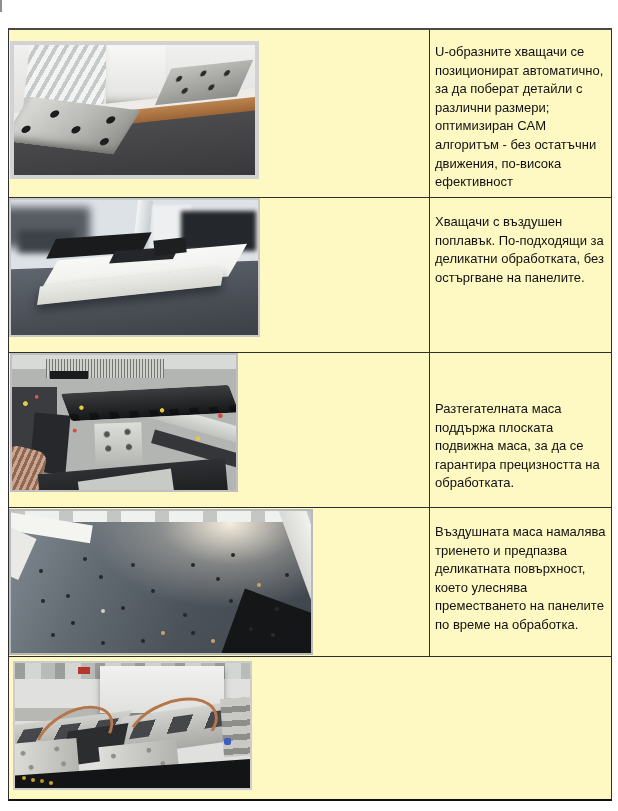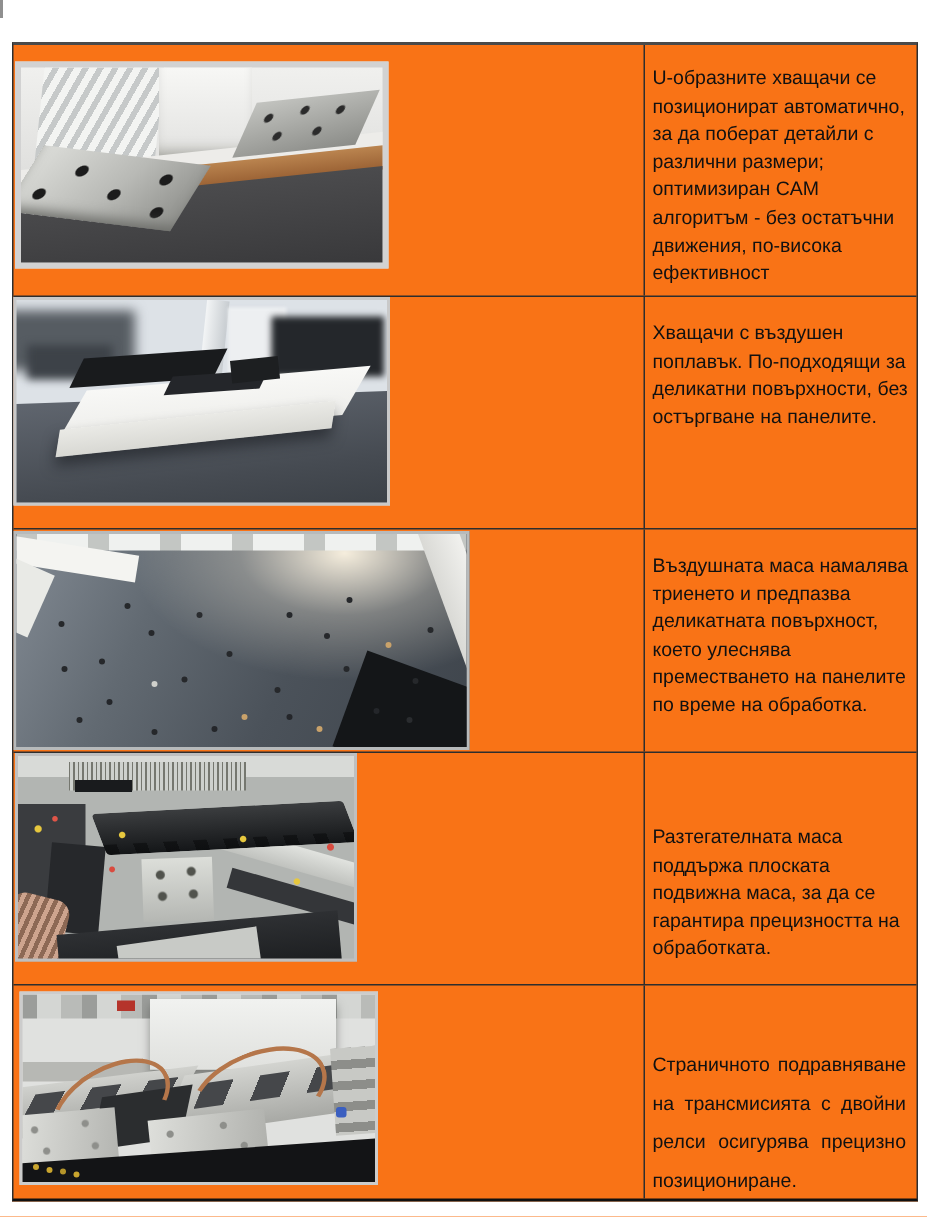--- a/index.html
+++ b/index.html
@@ -9,21 +9,21 @@
   
   .corner-tick{position:absolute;left:0;top:0;width:2px;height:12px;background:#8f8f8f;}
   .logo{position:absolute;left:24px;top:0px;z-index:6;}
   .brand{font-size:28px;font-weight:bold;color:#0c0c0c;letter-spacing:.5px;display:inline-block;transform:scaleY(1.04);transform-origin:top left;}
   .reg{font-size:10px;font-weight:bold;color:#0c0c0c;vertical-align:14px;margin-left:1px;}
   .subtitle{margin-left:-6px;margin-top:-1px;font-size:10.5px;font-weight:bold;color:#a5a5a5;letter-spacing:2.6px;white-space:nowrap;}
 
   
   .doc-table{position:absolute;left:8px;top:28px;width:604px;box-sizing:border-box;
     border-left:1px solid #2e2e2e;border-right:1px solid #2e2e2e;
-    border-top:2px solid #4a4a4a;border-bottom:2px solid #101010;background:#f97316;z-index:2;}
+    border-top:2px solid #4a4a4a;border-bottom:2px solid #101010;background:#fef9c3;z-index:2;}
   .row{display:flex;border-bottom:1px solid #2e2e2e;}
   .row:last-child{border-bottom:none;}
   .r1{height:167px;} .r2{height:154px;} .r3{height:154px;} .r4{height:148px;} .r5{height:142px;}
   .cell-img{width:420px;position:relative;}
   .cell-text{width:182px;box-sizing:border-box;border-left:1px solid #2e2e2e;
     padding-left:5px;padding-right:4px;}
   .desc{font-size:13px;line-height:18.6px;color:#111;white-space:pre-line;}
   .pt1{padding-top:13px;} .pt2{padding-top:15px;} .pt3{padding-top:47px;} .pt4{padding-top:15px;}
   .pt5{padding-top:40px;padding-right:7px;}
   .pt5 .desc{white-space:normal;text-align:justify;line-height:25.5px;}
@@ -158,44 +158,22 @@
           <div class="p2-slab"></div>
           <div class="p2-slabFront"></div>
           <div class="p2-grip1"></div>
           <div class="p2-grip2"></div>
           <div class="p2-grip3"></div>
         </div>
       </div>
       <div class="cell-text pt2">
         <div class="desc">Хващачи с въздушен
 поплавък. По-подходящи за
-деликатни повърхности, без
+деликатни обработката, без
 остъргване на панелите.</div>
-      </div>
-    </div>
-
-    <div class="row r4">
-      <div class="cell-img">
-        <div class="photo ph4">
-          <div class="p4-deck"></div>
-          <div class="p4-top"></div>
-          <div class="p4-edgeL"></div>
-          <div class="p4-edgeL2"></div>
-          <div class="p4-edgeR"></div>
-          <div class="p4-cornerDark"></div>
-          <div class="p4-dotsA"></div>
-        </div>
-      </div>
-      <div class="cell-text pt4">
-        <div class="desc">Въздушната маса намалява
-триенето и предпазва
-деликатната повърхност,
-което улеснява
-преместването на панелите
-по време на обработка.</div>
       </div>
     </div>
 
     <div class="row r3">
       <div class="cell-img">
         <div class="photo ph3">
           <div class="p3-topbeam"></div>
           <div class="p3-brush"></div>
           <div class="p3-sign"></div>
           <div class="p3-darkL"></div>
@@ -209,20 +187,42 @@
           <div class="p3-bottom2"></div>
           <div class="p3-dots"></div>
         </div>
       </div>
       <div class="cell-text pt3">
         <div class="desc">Разтегателната маса
 поддържа плоската
 подвижна маса, за да се
 гарантира прецизността на
 обработката.</div>
+      </div>
+    </div>
+
+    <div class="row r4">
+      <div class="cell-img">
+        <div class="photo ph4">
+          <div class="p4-deck"></div>
+          <div class="p4-top"></div>
+          <div class="p4-edgeL"></div>
+          <div class="p4-edgeL2"></div>
+          <div class="p4-edgeR"></div>
+          <div class="p4-cornerDark"></div>
+          <div class="p4-dotsA"></div>
+        </div>
+      </div>
+      <div class="cell-text pt4">
+        <div class="desc">Въздушната маса намалява
+триенето и предпазва
+деликатната повърхност,
+което улеснява
+преместването на панелите
+по време на обработка.</div>
       </div>
     </div>
 
     <div class="row r5">
       <div class="cell-img">
         <div class="photo ph5">
           <div class="p5-topstrip"></div>
           <div class="p5-red"></div>
           <div class="p5-midshelf"></div>
           <div class="p5-block"></div>
@@ -236,19 +236,16 @@
           <div class="p5-copper1"></div>
           <div class="p5-copper2"></div>
           <div class="p5-frontL"></div>
           <div class="p5-frontM"></div>
           <div class="p5-rightStack"></div>
           <div class="p5-base"></div>
           <div class="p5-baseDots"></div>
           <div class="p5-blue"></div>
         </div>
       </div>
-      <div class="cell-text pt5">
-        <div class="desc">Страничното подравняване на трансмисията с двойни релси осигурява прецизно позициониране.</div>
-      </div>
     </div>
 
   </div>
 </div>
 
 </body></html>

